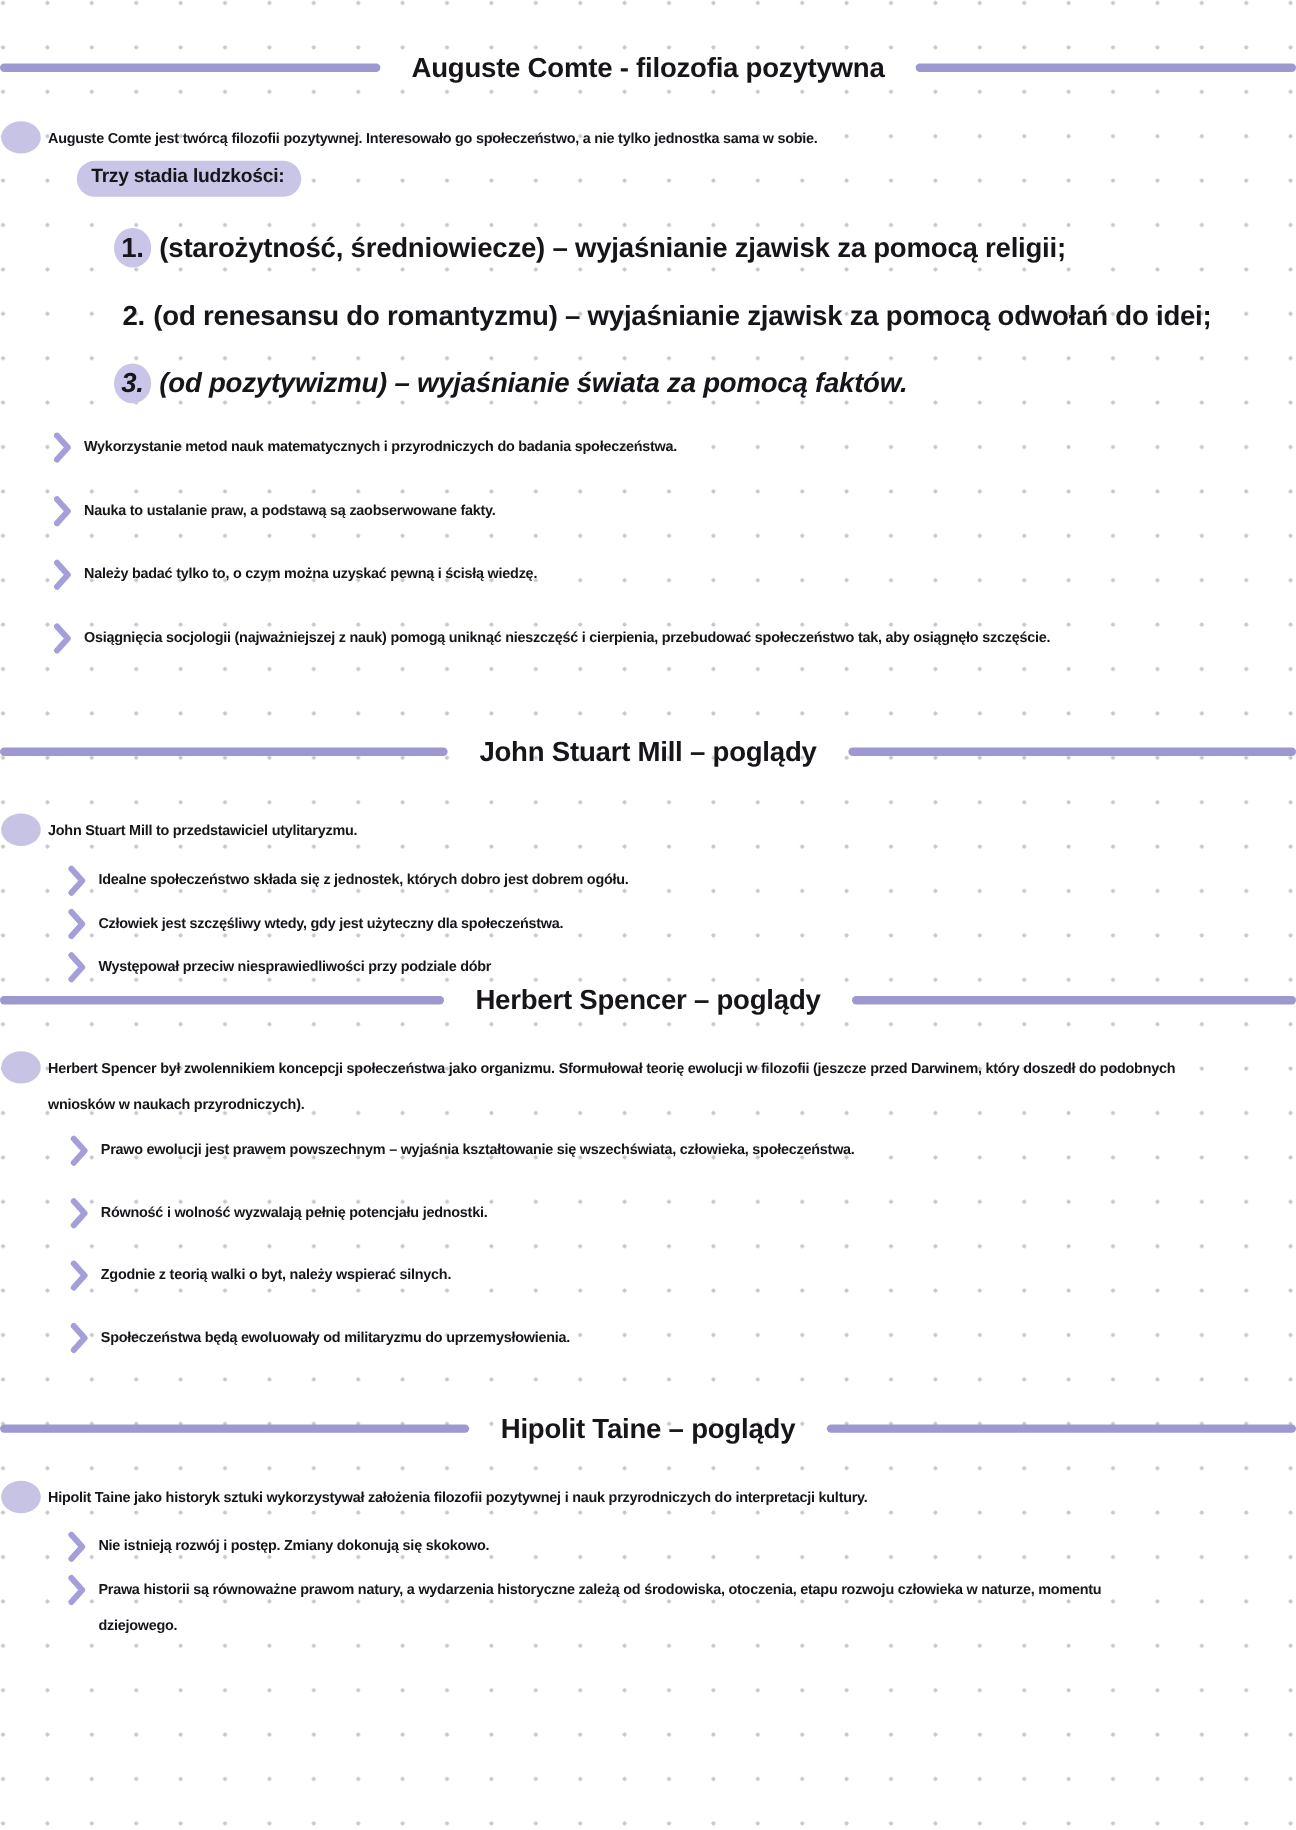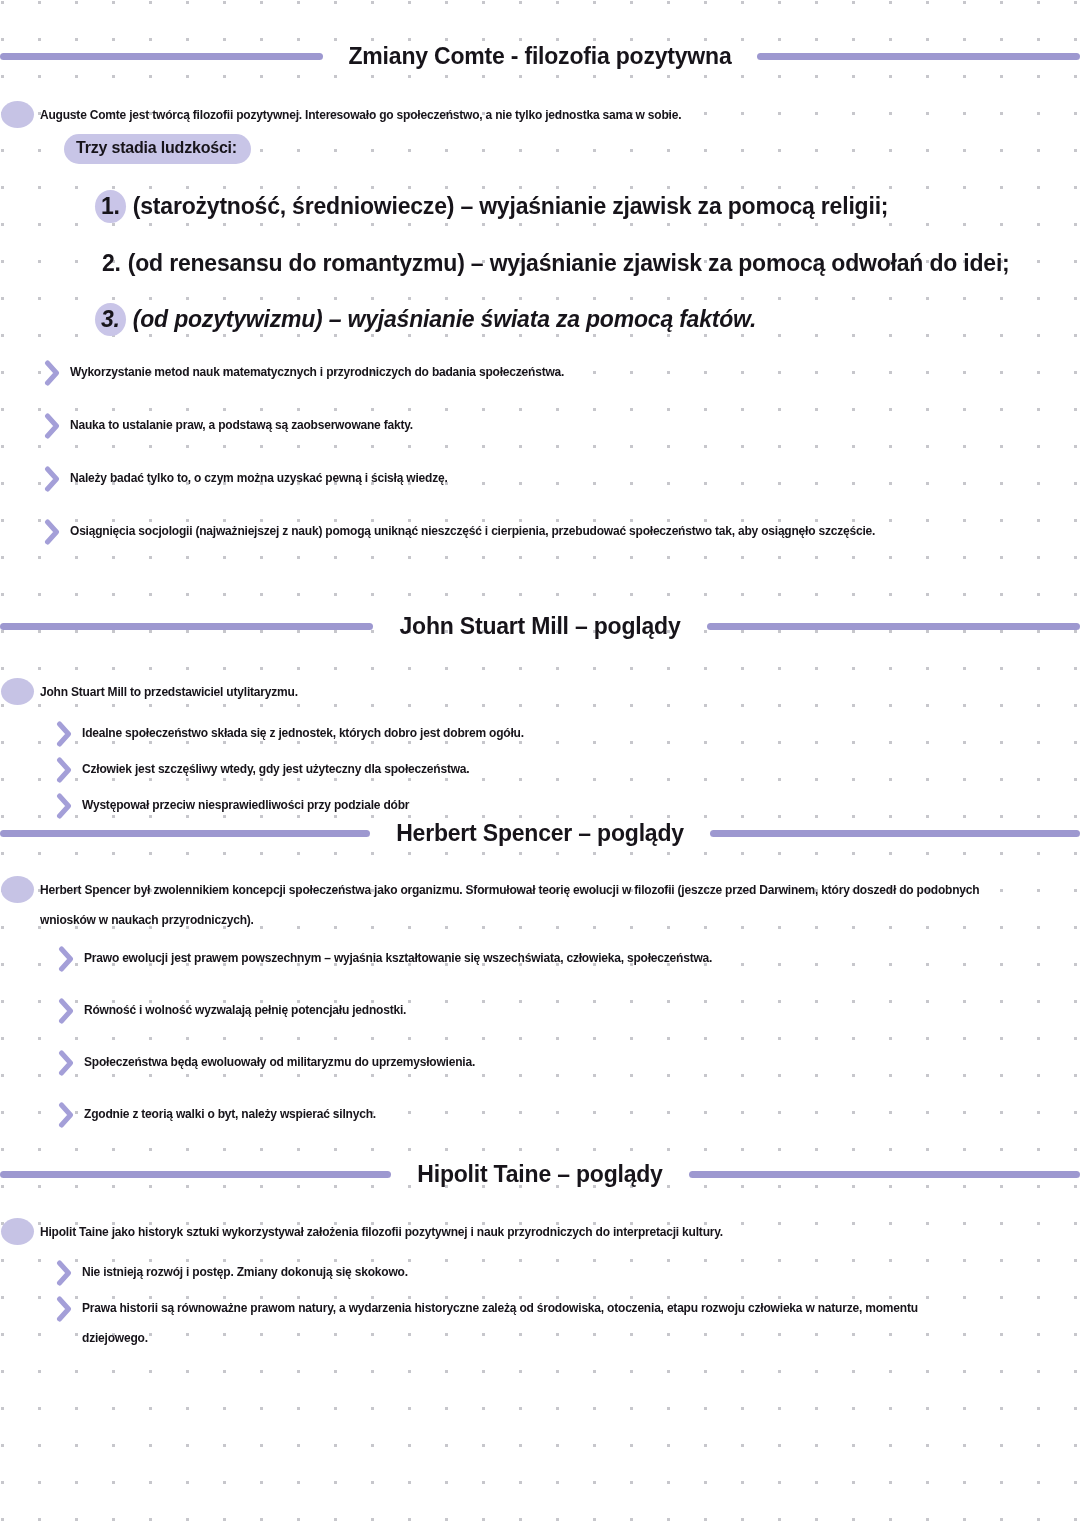--- a/index.html
+++ b/index.html
@@ -51,33 +51,33 @@
   #s1 .pill-row{margin-top:4px;}
   #s1 .stages{margin-top:26px;}
   #s1 .points{margin-top:21px;padding-left:44px;}
   #s2 .divider{margin-top:67px;}
   #s2 .intro{margin-top:38px;}
   #s2 .points{margin-top:11px;padding-left:56px;}
   #s3 .divider{}
   #s3 .intro{margin-top:29px;}
   #s3 .points{margin-top:8px;padding-left:58px;}
   #s3 .point{margin-bottom:22px;}
-  #s4 .divider{margin-top:32px;}
+  #s4 .divider{margin-top:48px;}
   #s4 .intro{margin-top:30px;}
   #s4 .points{margin-top:10px;padding-left:56px;}
 </style>
 </head>
 <body>
 
 <div class="page">
 
   <section id="s1">
     <div class="divider">
       <span class="dline"></span>
-      <h2 class="dtitle">Zmiany Comte - filozofia pozytywna</h2>
+      <h2 class="dtitle">Auguste Comte - filozofia pozytywna</h2>
       <span class="dline"></span>
     </div>
     <div class="intro">
       <span class="bullet"></span>
       <p class="txt mw960">Auguste Comte jest twórcą filozofii pozytywnej. Interesowało go społeczeństwo, a nie tylko jednostka sama w sobie.</p>
     </div>
     <div class="pill-row">
       <span class="pill">Trzy stadia ludzkości:</span>
     </div>
     <div class="stages">
@@ -191,30 +191,30 @@
             </svg>
           </span>
         <p class="txt">Równość i wolność wyzwalają pełnię potencjału jednostki.</p>
       </div>
       <div class="point">
         <span class="chev">
             <svg viewBox="0 0 16 26">
               <polyline points="3,3 12,13 3,23" fill="none" stroke="#a49fd8" stroke-width="5" stroke-linecap="round" stroke-linejoin="round"></polyline>
             </svg>
           </span>
+        <p class="txt">Zgodnie z teorią walki o byt, należy wspierać silnych.</p>
+      </div>
+      <div class="point">
+        <span class="chev">
+            <svg viewBox="0 0 16 26">
+              <polyline points="3,3 12,13 3,23" fill="none" stroke="#a49fd8" stroke-width="5" stroke-linecap="round" stroke-linejoin="round"></polyline>
+            </svg>
+          </span>
         <p class="txt">Społeczeństwa będą ewoluowały od militaryzmu do uprzemysłowienia.</p>
       </div>
-      <div class="point">
-        <span class="chev">
-            <svg viewBox="0 0 16 26">
-              <polyline points="3,3 12,13 3,23" fill="none" stroke="#a49fd8" stroke-width="5" stroke-linecap="round" stroke-linejoin="round"></polyline>
-            </svg>
-          </span>
-        <p class="txt">Zgodnie z teorią walki o byt, należy wspierać silnych.</p>
-      </div>
     </div>
   </section>
 
   <section id="s4">
     <div class="divider">
       <span class="dline"></span>
       <h2 class="dtitle">Hipolit Taine – poglądy</h2>
       <span class="dline"></span>
     </div>
     <div class="intro">

